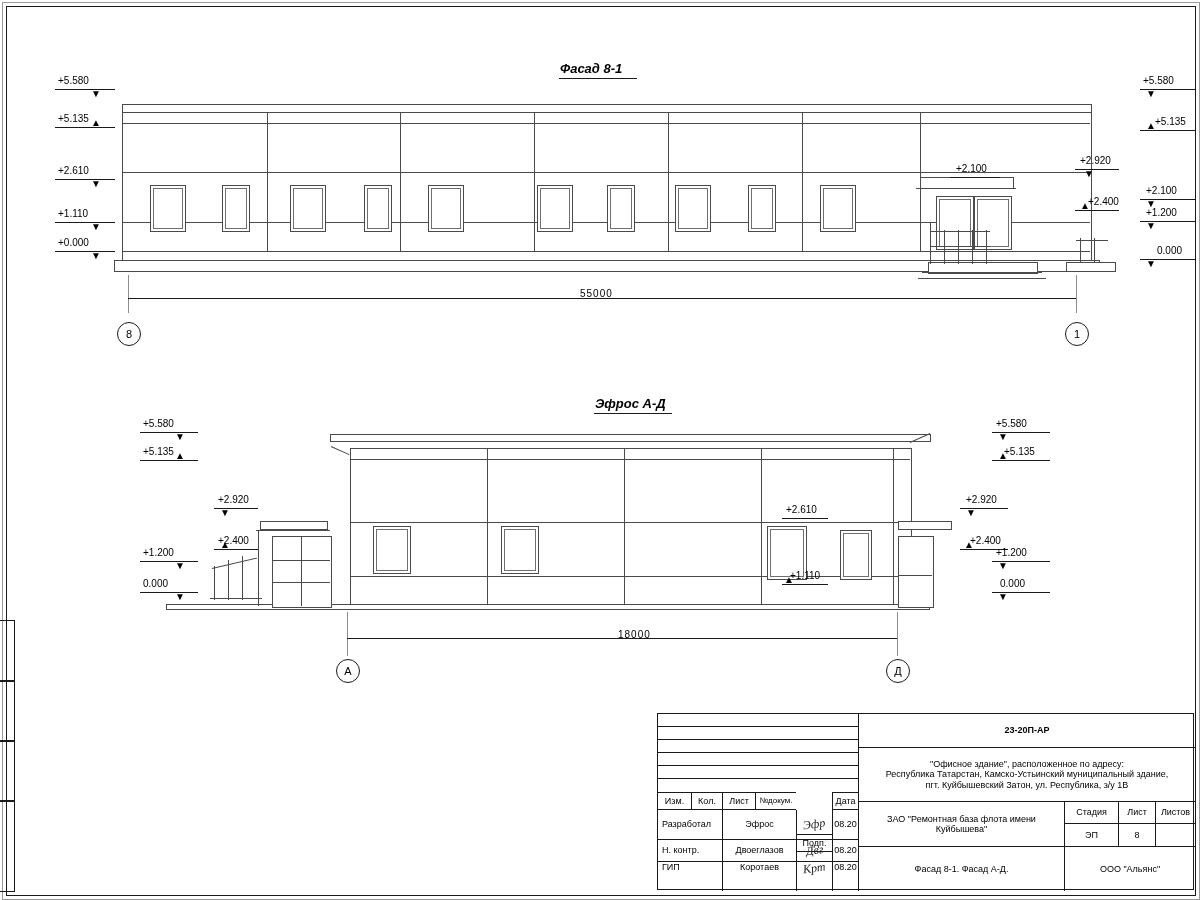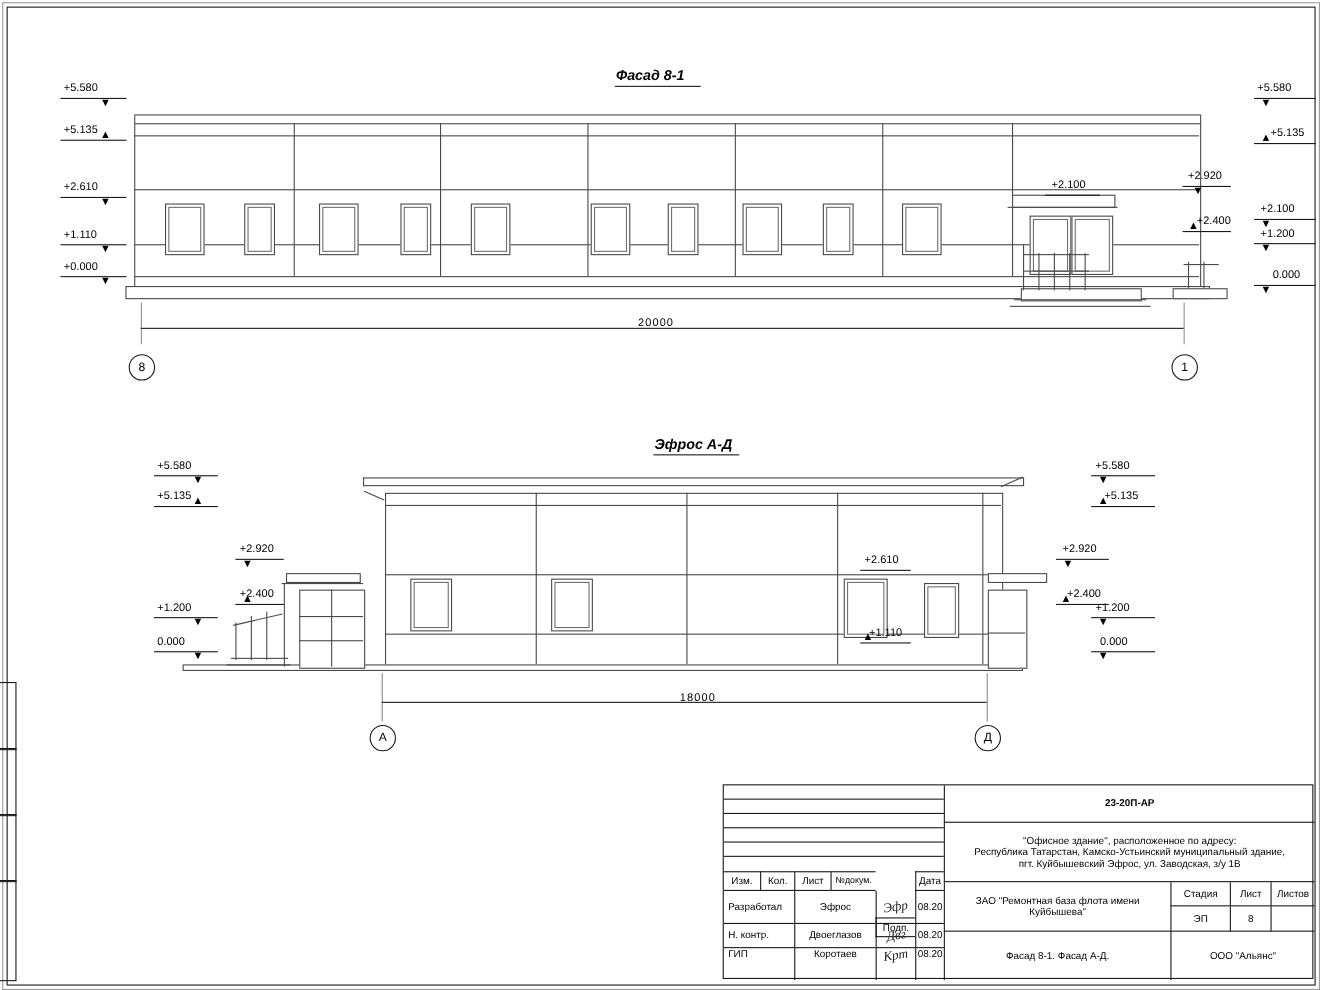--- a/index.html
+++ b/index.html
@@ -164,21 +164,21 @@
   <div class="lvl" style="left:1080px;top:155px;">+2.920</div>
   <div class="ln h" style="left:1075px;top:169px;width:44px;"></div>
   <div class="arr" style="left:1084px;top:169px;">▼</div>
   <div class="lvl" style="left:1088px;top:196px;">+2.400</div>
   <div class="ln h" style="left:1075px;top:210px;width:44px;"></div>
   <div class="arr" style="left:1080px;top:201px;">▲</div>
 
   <div class="ln v light" style="left:128px;top:275px;height:38px;"></div>
   <div class="ln v light" style="left:1076px;top:275px;height:38px;"></div>
   <div class="ln h" style="left:128px;top:298px;width:948px;"></div>
-  <div class="dim" style="left:580px;top:288px;">20000</div>
+  <div class="dim" style="left:580px;top:288px;">55000</div>
   <div class="mark" style="left:117px;top:322px;">8</div>
   <div class="mark" style="left:1065px;top:322px;">1</div>
 
   <div class="title-it" style="left:595px;top:396px;">Эфрос А-Д</div>
   <div class="ln h" style="left:594px;top:413px;width:78px;height:1px;"></div>
 
   <div class="ln h thin" style="left:330px;top:434px;width:600px;"></div>
   <div class="ln h thin" style="left:330px;top:441px;width:600px;"></div>
   <div class="ln v thin" style="left:330px;top:434px;height:8px;"></div>
   <div class="ln v thin" style="left:930px;top:434px;height:8px;"></div>
@@ -322,21 +322,21 @@
     <div class="c bl" style="left:138px;top:148px;width:36px;height:29px;align-items:flex-start;">
       <span class="sig">Крт</span>
     </div>
     <div class="c bl xs" style="left:174px;top:148px;width:26px;height:29px;align-items:flex-start;">08.20</div>
 
     <div class="c bl bb big" style="left:200px;top:0;width:337px;height:34px;">23-20П-АР</div>
 
     <div class="c bl bb" style="left:200px;top:34px;width:337px;height:54px;flex-direction:column;">
       <span>"Офисное здание", расположенное по адресу:</span>
       <span>Республика Татарстан, Камско-Устьинский муниципальный здание,</span>
-      <span>пгт. Куйбышевский Эфрос, ул. Заводская, з/у 1В</span>
+      <span>пгт. Куйбышевский Затон, ул. Республика, з/у 1В</span>
     </div>
 
     <div class="c bl bb" style="left:200px;top:88px;width:206px;height:45px;">ЗАО "Ремонтная база флота имени Куйбышева"</div>
 
     <div class="c bl bb" style="left:406px;top:88px;width:54px;height:22px;">Стадия</div>
     <div class="c bl bb" style="left:460px;top:88px;width:37px;height:22px;">Лист</div>
     <div class="c bl bb" style="left:497px;top:88px;width:40px;height:22px;">Листов</div>
 
     <div class="c bl bb" style="left:406px;top:110px;width:54px;height:23px;">ЭП</div>
     <div class="c bl bb" style="left:460px;top:110px;width:37px;height:23px;">8</div>

